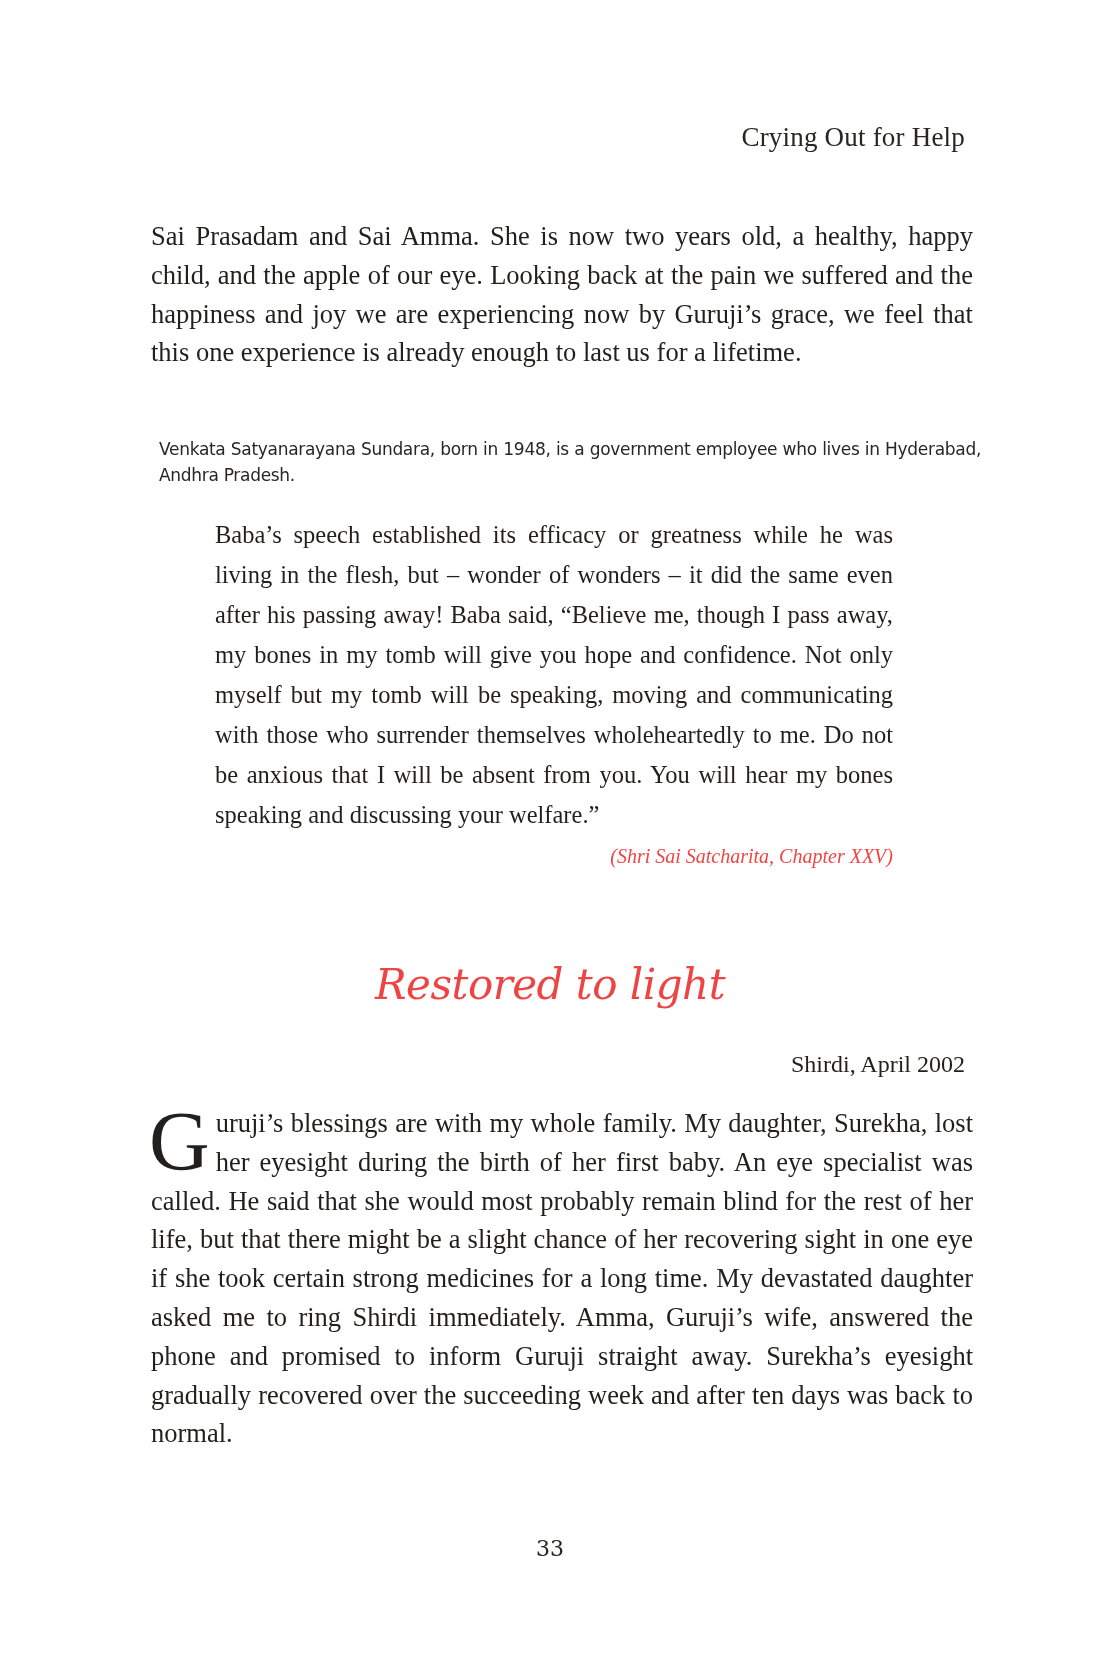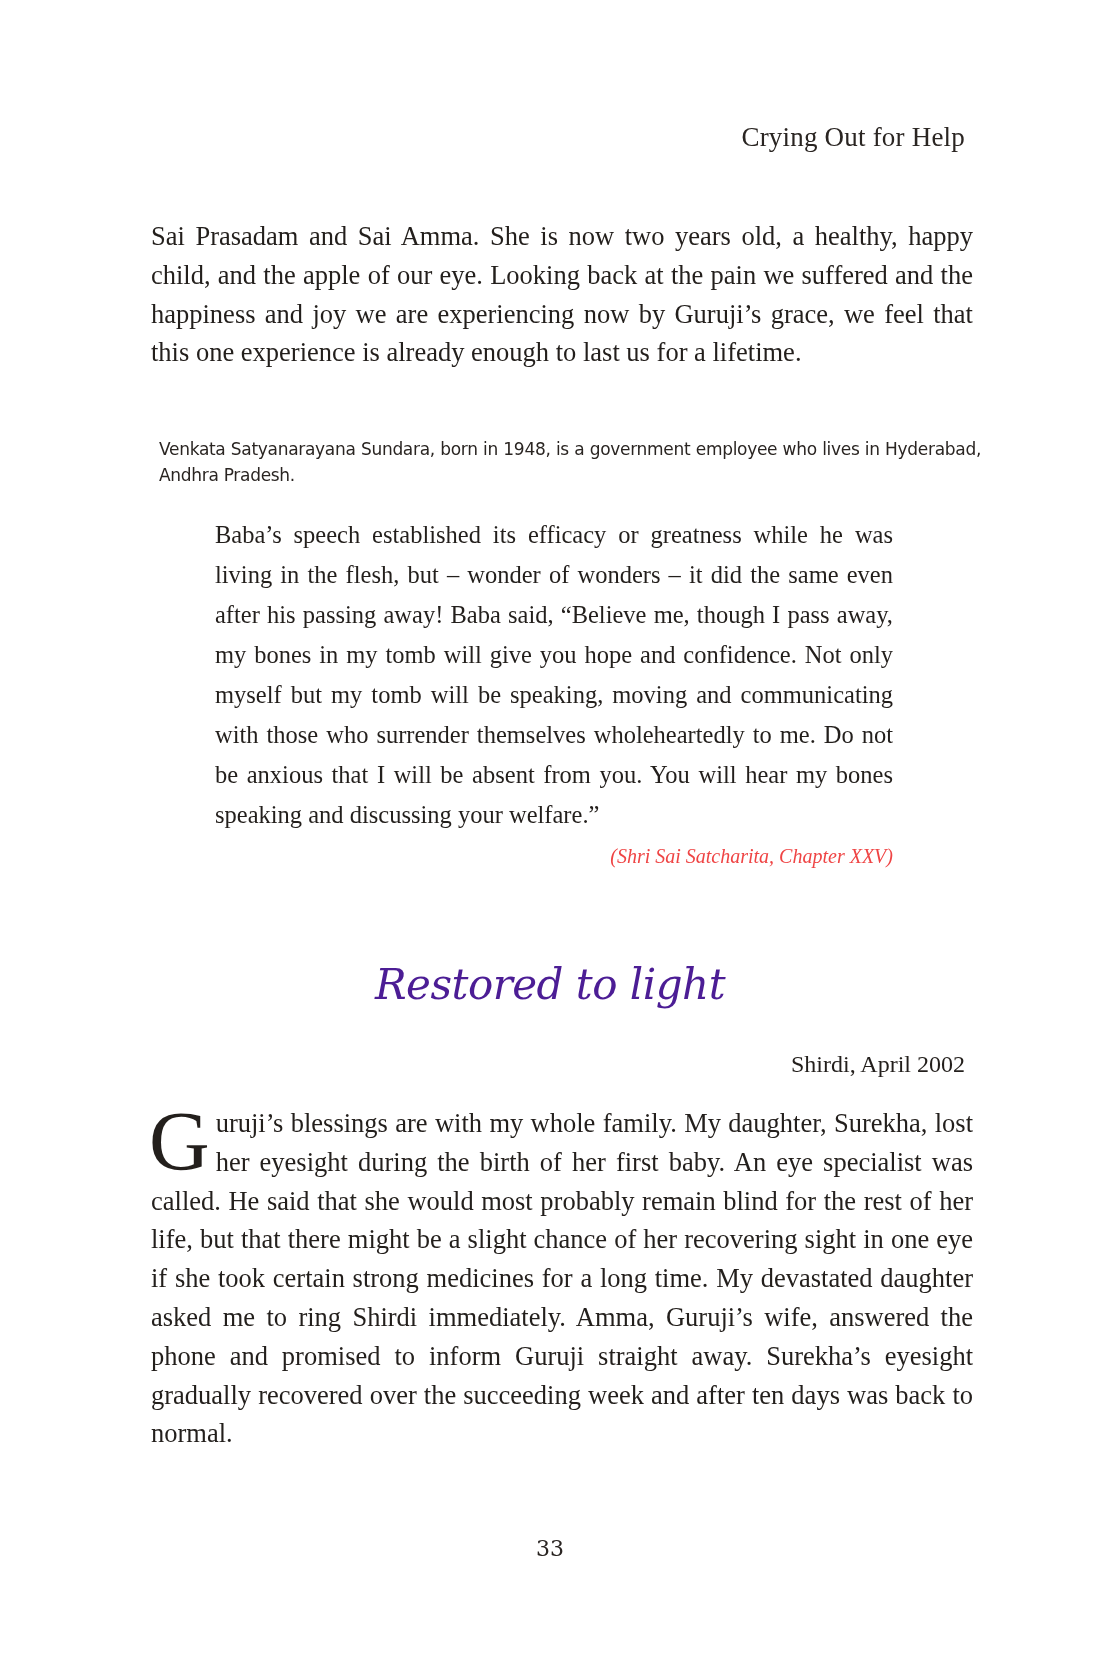--- a/index.html
+++ b/index.html
@@ -75,21 +75,21 @@
     .chapter-title {
       position: absolute;
       top: 960px;
       left: 0;
       width: 1100px;
       text-align: center;
       font-family: "DejaVu Serif", serif;
       font-style: italic;
       font-size: 42px;
       letter-spacing: -0.5px;
-      color: #4c1d95;
+      color: #ef4444;
     }
     .dateline {
       position: absolute;
       top: 1051px;
       right: 135px;
       font-size: 24px;
     }
     .story {
       top: 1096px;
     }

